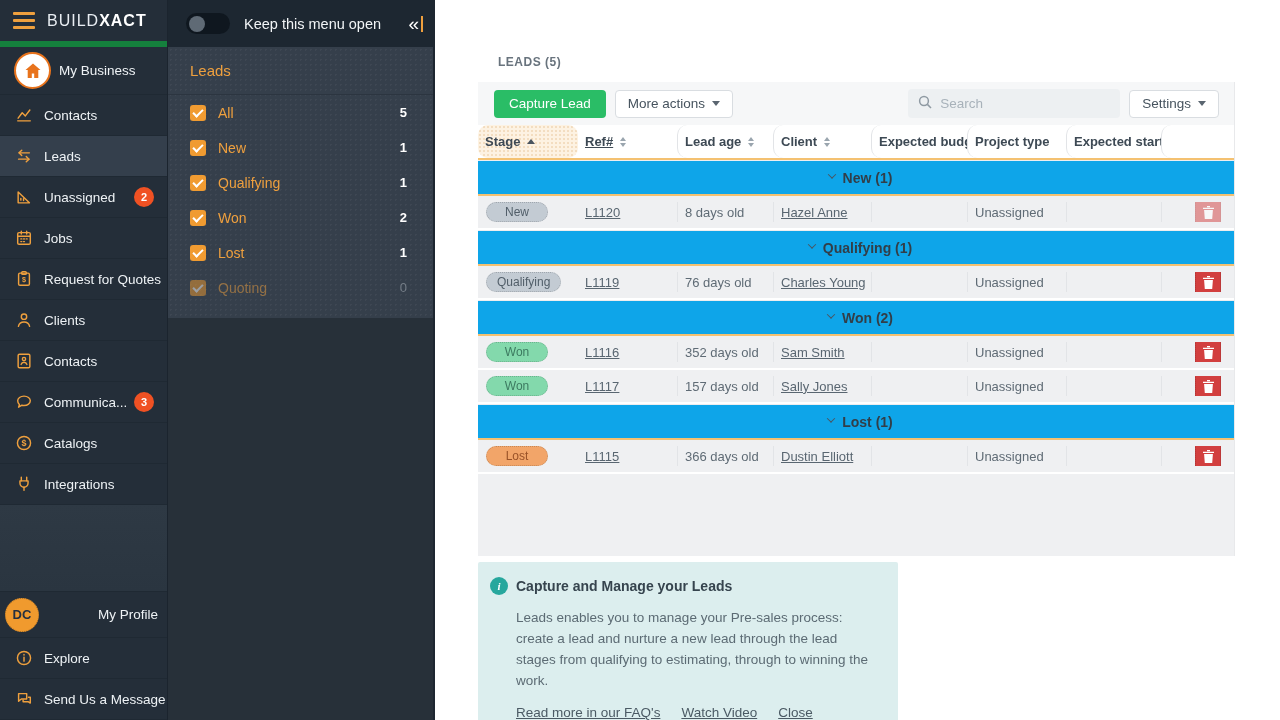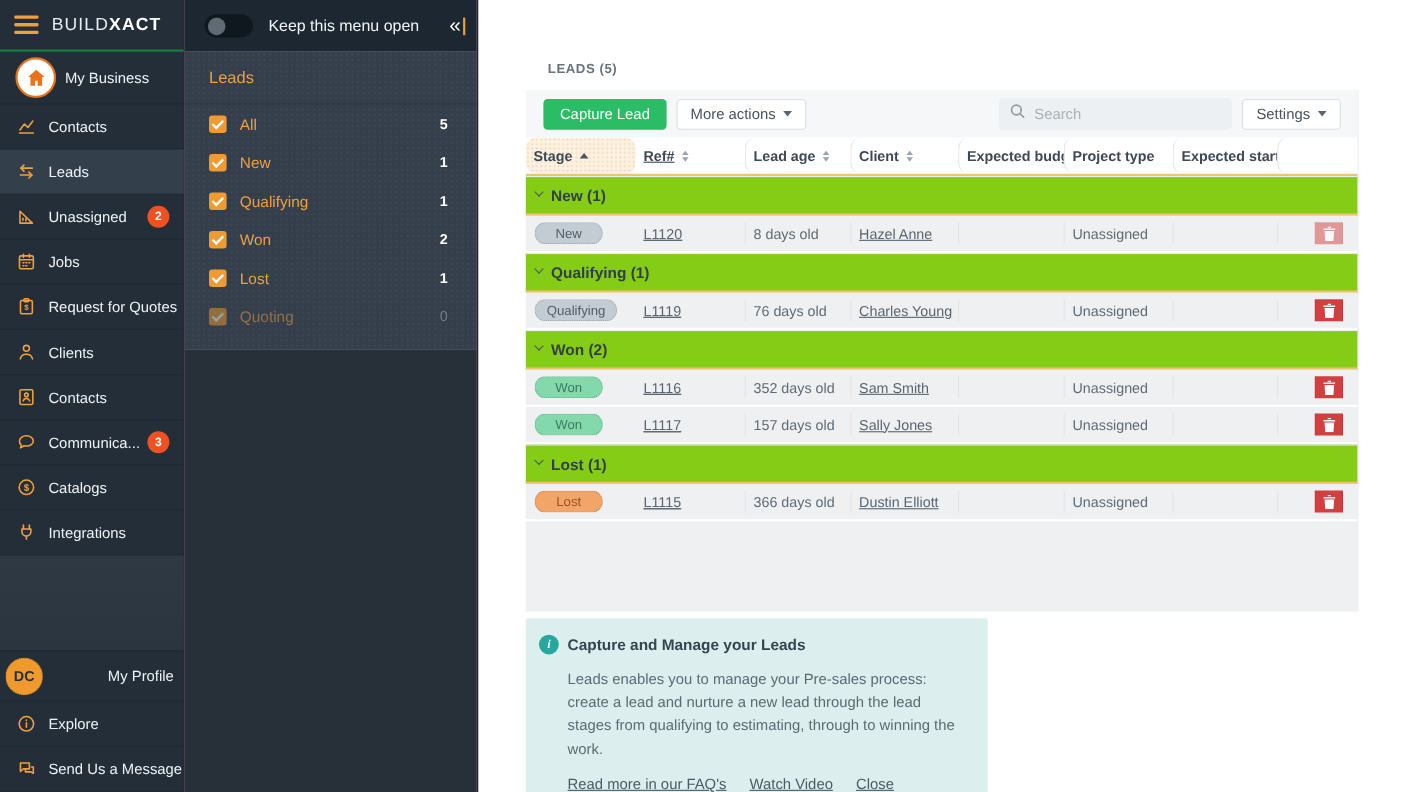--- a/index.html
+++ b/index.html
@@ -4,21 +4,21 @@
 <style>
   * { margin:0; padding:0; box-sizing:border-box; }
   html,body { width:1280px; height:720px; overflow:hidden; background:#ffffff;
     font-family:"Liberation Sans", sans-serif; }
   .app { display:flex; width:1280px; height:720px; }
 
   
   .sidebar { width:168px; background:#242e39; display:flex; flex-direction:column;
     color:#eef2f5; flex-shrink:0; border-right:1px solid #1b242e; }
   .logo-row { height:47px; display:flex; align-items:center; padding-left:13px;
-    border-bottom:2px solid #15803d; flex-shrink:0; }
+    border-bottom:6px solid #15803d; flex-shrink:0; }
   .hamburger { width:22px; display:flex; flex-direction:column; gap:4px; margin-right:12px; cursor:pointer; }
   .hamburger i { display:block; height:3px; background:#efa03e; border-radius:1px; }
   .logo-text { font-size:16px; letter-spacing:1px; color:#e8edf2; }
   .logo-text .bold { font-weight:bold; color:#ffffff; }
   .nav-item { height:41px; display:flex; align-items:center; padding-left:14px;
     border-bottom:1px solid #1f2933; font-size:13.5px; cursor:pointer; flex-shrink:0; }
   .nav-item .nav-icon { width:20px; height:20px; display:flex; align-items:center;
     justify-content:center; margin-right:10px; flex-shrink:0; }
   .nav-item.selected { background:#343f4c; }
   .nav-item.biz { height:48px; }
@@ -96,23 +96,23 @@
   .hcell.stage-h { background-color:#fdf2e2;
     background-image:radial-gradient(#f3ddc0 1px, transparent 1px); background-size:4px 4px; }
   .sort-up { width:0; height:0; border-left:4px solid transparent; border-right:4px solid transparent;
     border-bottom:5px solid #4a5560; margin-left:7px; }
   .sort-both { display:inline-flex; flex-direction:column; gap:2px; margin-left:7px; }
   .sort-both i { display:block; width:0; height:0;
     border-left:3.5px solid transparent; border-right:3.5px solid transparent; }
   .sort-both .u { border-bottom:4px solid #9aa5ae; }
   .sort-both .d { border-top:4px solid #9aa5ae; }
 
-  .tgroup { height:36px; display:flex; align-items:center; background:#84cc16;
+  .tgroup { height:36px; display:flex; align-items:center; background:#0ea5e9;
     border-top:1px solid #ededef; border-bottom:2px solid #f4c171; padding-left:9px;
-    font-size:14px; font-weight:bold; color:#323e48; cursor:pointer; }
+    font-size:14px; font-weight:bold; color:#323e48; cursor:pointer;justify-content:center; }
   .gchev { width:6px; height:6px; border-right:1.5px solid #4a5560;
     border-bottom:1.5px solid #4a5560; transform:rotate(45deg) translate(-1px,-1px);
     margin-right:8px; margin-top:-4px; }
   .trow { height:34px; display:flex; align-items:center; background:#eff0f2;
     border-bottom:2px solid #ffffff; font-size:13px; color:#5f6b75; }
   .cell { display:flex; align-items:center; height:60%; padding-left:7px;
     overflow:hidden; white-space:nowrap; flex-shrink:0; }
   .cell a { color:#596671; text-decoration:underline; cursor:pointer; }
   .pill { min-width:62px; height:20px; border-radius:10px; display:inline-flex;
     align-items:center; justify-content:center; font-size:12px; padding:0 10px;

